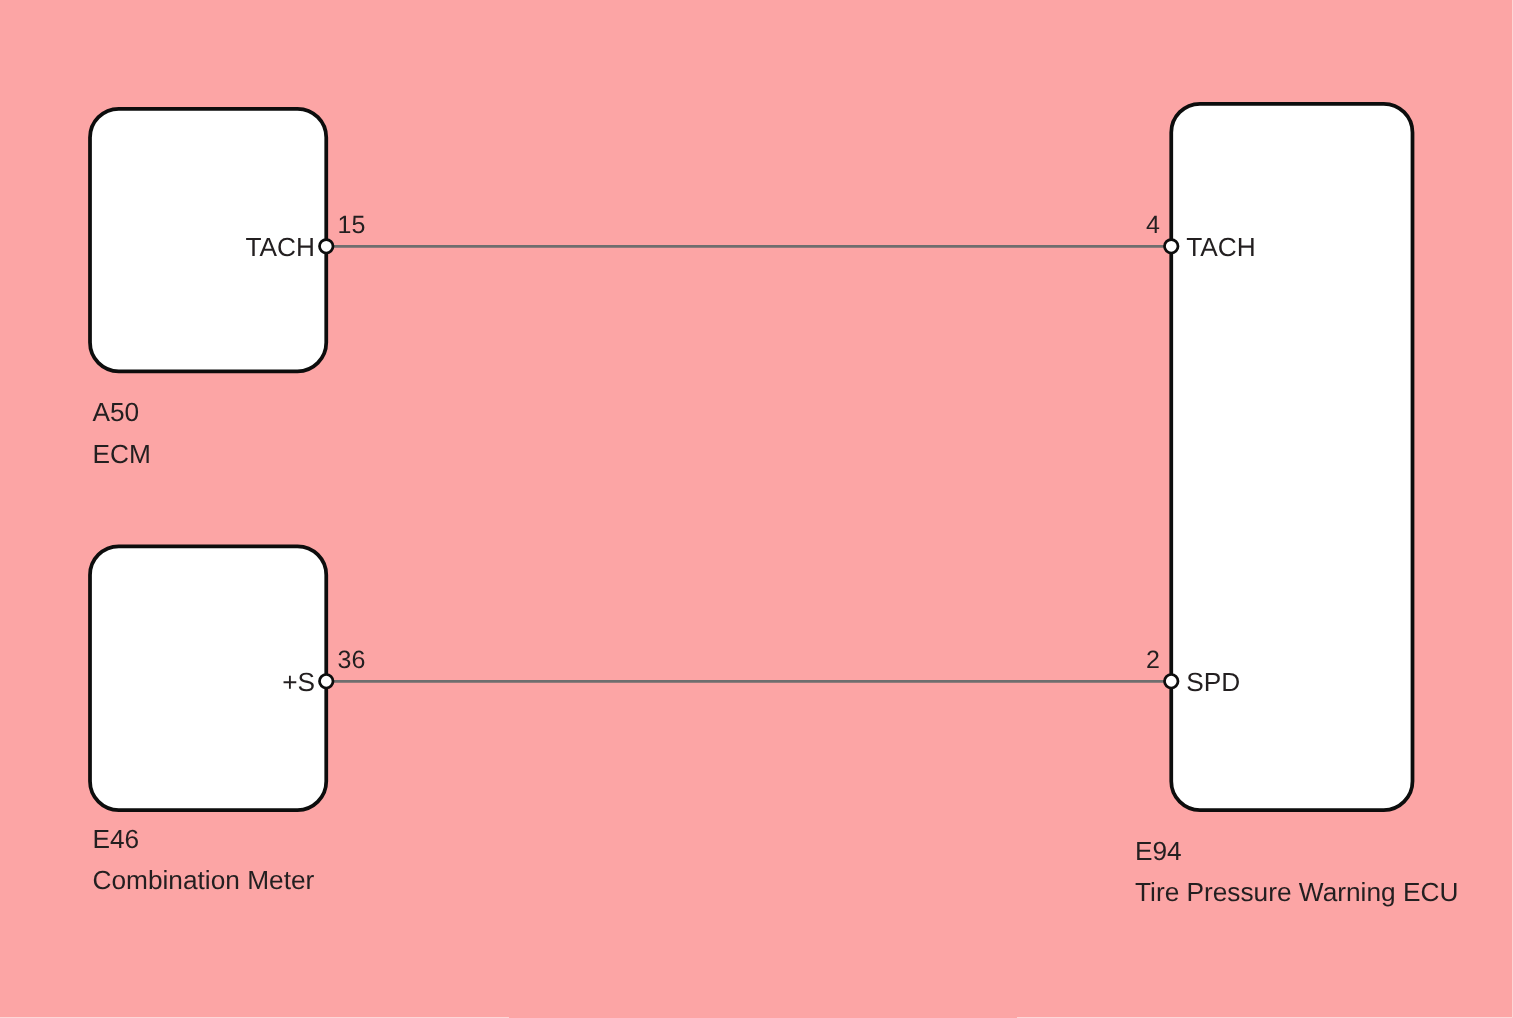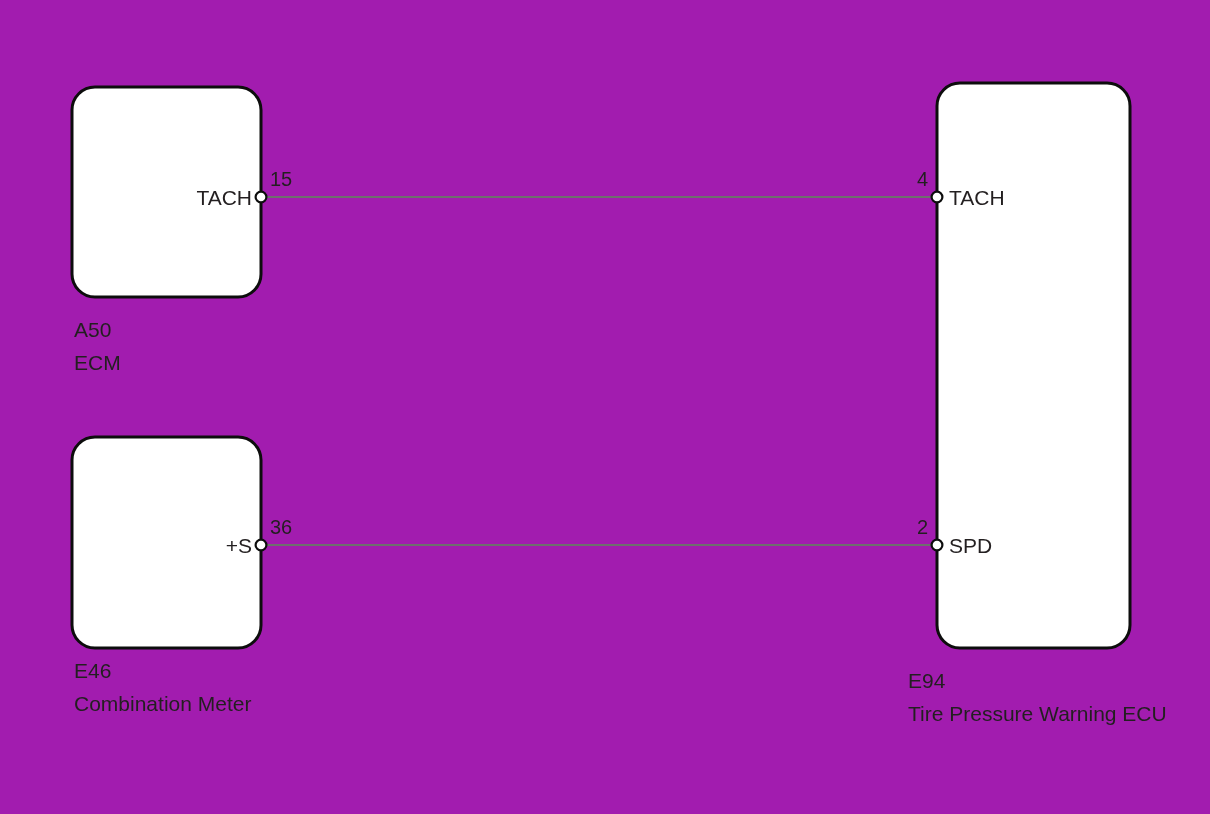--- a/index.html
+++ b/index.html
@@ -8,21 +8,21 @@
     padding: 0;
     background: #ffffff;
   }
   body {
     font-family: "Liberation Sans", sans-serif;
   }
   #diagram-canvas {
     position: relative;
     width: 1210px;
     height: 814px;
-    background: #a21caf;
+    background: #fca5a5;
     overflow: hidden;
   }
   svg.diagram-svg {
     position: absolute;
     left: 0;
     top: 0;
     width: 1210px;
     height: 814px;
   }
   .ecu-box {

